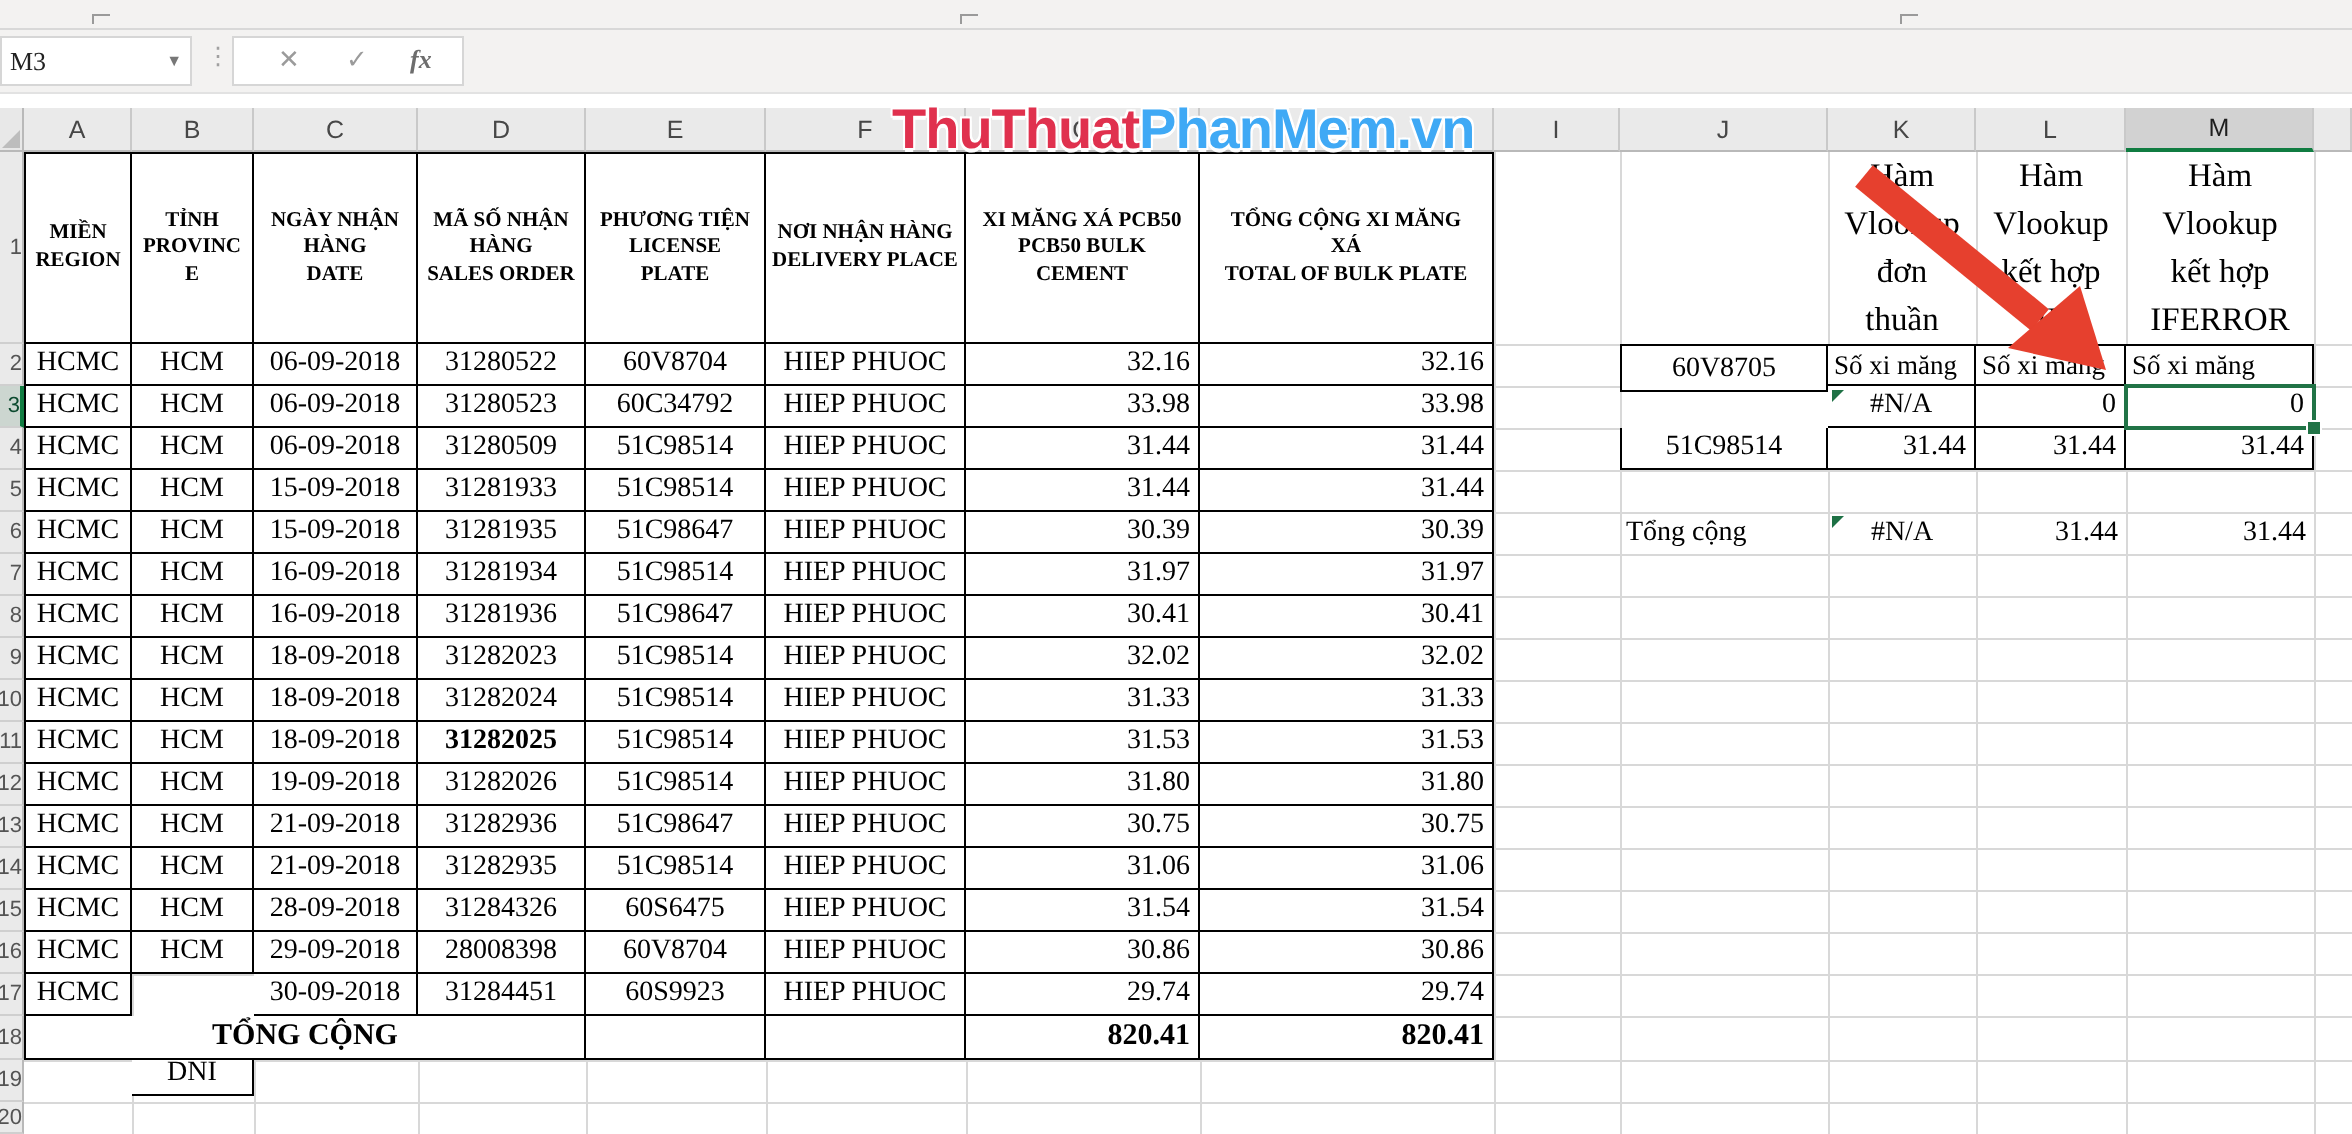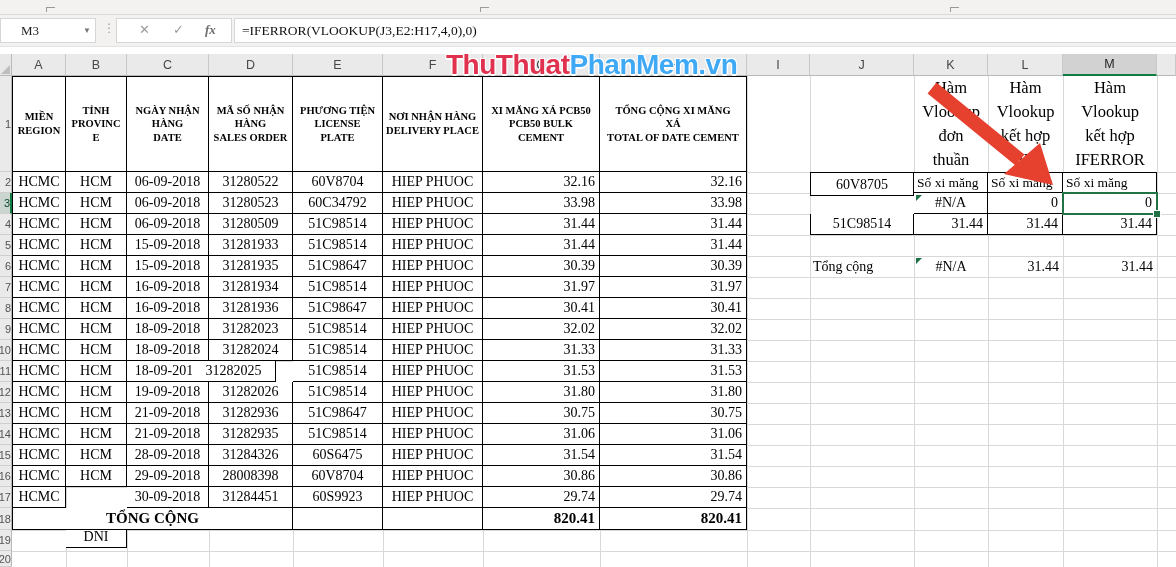--- a/index.html
+++ b/index.html
@@ -2,21 +2,21 @@
 <html><head>
 <meta charset="utf-8">
 <style>
   html,body{margin:0;padding:0;background:#fff;width:1176px;height:567px;overflow:hidden;
     font-family:"Liberation Sans",sans-serif;position:relative;}
   #stage{position:absolute;left:0;top:0;width:1176px;height:567px;overflow:hidden;}
   .ribbon{position:absolute;left:0;top:0;width:1176px;height:14px;background:#f3f2f1;border-bottom:1px solid #d8d8d8;}
   .ribbon .nub{position:absolute;bottom:2px;width:8px;height:4px;border-left:1px solid #9a9a9a;border-top:1px solid #9a9a9a;}
   .fbar{position:absolute;left:0;top:15px;width:1176px;height:31px;background:#f3f2f1;border-bottom:1px solid #e2e2e2;}
   .namebox{position:absolute;left:0;top:3px;width:96px;height:25px;background:#fff;border:1px solid #d6d6d6;
-    font-family:"Liberation Serif",serif;font-size:13px;color:#222;display:flex;align-items:center;padding-left:20px;box-sizing:border-box;}
+    font-family:"Liberation Serif",serif;font-size:13px;color:#222;display:flex;align-items:center;padding-left:4px;box-sizing:border-box;}
   .nb-arrow{position:absolute;right:4px;top:7px;font-size:8px;color:#777;}
   .dots{position:absolute;left:103px;top:6px;color:#a0a0a0;font-size:12px;letter-spacing:-1px;}
   .fxgroup{position:absolute;left:116px;top:3px;width:116px;height:25px;background:#fff;border:1px solid #d6d6d6;box-sizing:border-box;}
   .fxbtn{position:absolute;top:3px;font-size:13px;color:#9b9b9b;}
   .fx-x{left:22px;} .fx-ok{left:56px;}
   .fx-fx{left:88px;font-family:"Liberation Serif",serif;font-style:italic;color:#6d6d6d;font-weight:bold;font-size:13px;}
   .finput{position:absolute;left:234px;top:3px;right:0;height:25px;background:#fff;border:1px solid #d6d6d6;border-right:none;
     display:flex;align-items:center;box-sizing:border-box;}
   .ftext{font-family:"Liberation Serif",serif;font-size:13.5px;color:#111;padding-left:7px;white-space:nowrap;}
   .hdrcell{position:absolute;background:#eaeaea;border-right:1px solid #c9c9c9;border-bottom:1px solid #b9b9b9;
@@ -64,23 +64,20 @@
   <div class="fbar">
     <div class="namebox">
       <span>M3</span>
       <span class="nb-arrow">▼</span>
     </div>
     <div class="dots">⋮</div>
     <div class="fxgroup">
       <span class="fxbtn fx-x">✕</span>
       <span class="fxbtn fx-ok">✓</span>
       <span class="fxbtn fx-fx">fx</span>
-    </div>
-    <div class="finput">
-      <span class="ftext">=IFERROR(VLOOKUP(J3,E2:H17,4,0),0)</span>
     </div>
   </div>
 
   <div id="sheet">
       <div class="gl" style="position: absolute; left: 66px; top: 76px; width: 1px; height: 491px; z-index: 1; background: rgb(216, 216, 216);"></div>
       <div class="gl" style="position: absolute; left: 127px; top: 76px; width: 1px; height: 491px; z-index: 1; background: rgb(216, 216, 216);"></div>
       <div class="gl" style="position: absolute; left: 209px; top: 76px; width: 1px; height: 491px; z-index: 1; background: rgb(216, 216, 216);"></div>
       <div class="gl" style="position: absolute; left: 293px; top: 76px; width: 1px; height: 491px; z-index: 1; background: rgb(216, 216, 216);"></div>
       <div class="gl" style="position: absolute; left: 383px; top: 76px; width: 1px; height: 491px; z-index: 1; background: rgb(216, 216, 216);"></div>
       <div class="gl" style="position: absolute; left: 483px; top: 76px; width: 1px; height: 491px; z-index: 1; background: rgb(216, 216, 216);"></div>
@@ -159,21 +156,21 @@
       <div class="cell tbl th b-top" style="position: absolute; left: 293px; top: 76px; width: 90px; height: 96px; z-index: 2;">PHƯƠNG TIỆN
 LICENSE
 PLATE</div>
       <div class="cell tbl th b-top" style="position: absolute; left: 383px; top: 76px; width: 100px; height: 96px; z-index: 2;">NƠI NHẬN HÀNG
 DELIVERY PLACE</div>
       <div class="cell tbl th b-top" style="position: absolute; left: 483px; top: 76px; width: 117px; height: 96px; z-index: 2;">XI MĂNG XÁ PCB50
 PCB50 BULK
 CEMENT</div>
       <div class="cell tbl th b-top" style="position: absolute; left: 600px; top: 76px; width: 147px; height: 96px; z-index: 2;">TỔNG CỘNG XI MĂNG
 XÁ
-TOTAL OF DATE CEMENT</div>
+TOTAL OF BULK PLATE</div>
       <div class="cell tbl td c-center b-left" style="position: absolute; left: 12px; top: 172px; width: 54px; height: 21px; z-index: 2;">HCMC</div>
       <div class="cell tbl td c-center" style="position: absolute; left: 66px; top: 172px; width: 61px; height: 21px; z-index: 2;">HCM</div>
       <div class="cell tbl td c-center" style="position: absolute; left: 127px; top: 172px; width: 82px; height: 21px; z-index: 2;">06-09-2018</div>
       <div class="cell tbl td c-center" style="position: absolute; left: 209px; top: 172px; width: 84px; height: 21px; z-index: 2;">31280522</div>
       <div class="cell tbl td c-center" style="position: absolute; left: 293px; top: 172px; width: 90px; height: 21px; z-index: 2;">60V8704</div>
       <div class="cell tbl td c-center" style="position: absolute; left: 383px; top: 172px; width: 100px; height: 21px; z-index: 2;">HIEP PHUOC</div>
       <div class="cell tbl td c-right" style="position: absolute; left: 483px; top: 172px; width: 117px; height: 21px; z-index: 2;">32.16</div>
       <div class="cell tbl td c-right" style="position: absolute; left: 600px; top: 172px; width: 147px; height: 21px; z-index: 2;">32.16</div>
       <div class="cell tbl td c-center b-left" style="position: absolute; left: 12px; top: 193px; width: 54px; height: 21px; z-index: 2;">HCMC</div>
       <div class="cell tbl td c-center" style="position: absolute; left: 66px; top: 193px; width: 61px; height: 21px; z-index: 2;">HCM</div>
@@ -235,21 +232,21 @@
       <div class="cell tbl td c-center" style="position: absolute; left: 66px; top: 340px; width: 61px; height: 21px; z-index: 2;">HCM</div>
       <div class="cell tbl td c-center" style="position: absolute; left: 127px; top: 340px; width: 82px; height: 21px; z-index: 2;">18-09-2018</div>
       <div class="cell tbl td c-center" style="position: absolute; left: 209px; top: 340px; width: 84px; height: 21px; z-index: 2;">31282024</div>
       <div class="cell tbl td c-center" style="position: absolute; left: 293px; top: 340px; width: 90px; height: 21px; z-index: 2;">51C98514</div>
       <div class="cell tbl td c-center" style="position: absolute; left: 383px; top: 340px; width: 100px; height: 21px; z-index: 2;">HIEP PHUOC</div>
       <div class="cell tbl td c-right" style="position: absolute; left: 483px; top: 340px; width: 117px; height: 21px; z-index: 2;">31.33</div>
       <div class="cell tbl td c-right" style="position: absolute; left: 600px; top: 340px; width: 147px; height: 21px; z-index: 2;">31.33</div>
       <div class="cell tbl td c-center b-left" style="position: absolute; left: 12px; top: 361px; width: 54px; height: 21px; z-index: 2;">HCMC</div>
       <div class="cell tbl td c-center" style="position: absolute; left: 66px; top: 361px; width: 61px; height: 21px; z-index: 2;">HCM</div>
       <div class="cell tbl td c-center" style="position: absolute; left: 127px; top: 361px; width: 82px; height: 21px; z-index: 2;">18-09-2018</div>
-      <div class="cell tbl td c-center" style="position: absolute; left: 192px; top: 361px; width: 84px; height: 21px; z-index: 2;">31282025</div>
+      <div class="cell tbl td c-center" style="position: absolute; left: 209px; top: 361px; width: 84px; height: 21px; z-index: 2; font-weight: bold;">31282025</div>
       <div class="cell tbl td c-center" style="position: absolute; left: 293px; top: 361px; width: 90px; height: 21px; z-index: 2;">51C98514</div>
       <div class="cell tbl td c-center" style="position: absolute; left: 383px; top: 361px; width: 100px; height: 21px; z-index: 2;">HIEP PHUOC</div>
       <div class="cell tbl td c-right" style="position: absolute; left: 483px; top: 361px; width: 117px; height: 21px; z-index: 2;">31.53</div>
       <div class="cell tbl td c-right" style="position: absolute; left: 600px; top: 361px; width: 147px; height: 21px; z-index: 2;">31.53</div>
       <div class="cell tbl td c-center b-left" style="position: absolute; left: 12px; top: 382px; width: 54px; height: 21px; z-index: 2;">HCMC</div>
       <div class="cell tbl td c-center" style="position: absolute; left: 66px; top: 382px; width: 61px; height: 21px; z-index: 2;">HCM</div>
       <div class="cell tbl td c-center" style="position: absolute; left: 127px; top: 382px; width: 82px; height: 21px; z-index: 2;">19-09-2018</div>
       <div class="cell tbl td c-center" style="position: absolute; left: 209px; top: 382px; width: 84px; height: 21px; z-index: 2;">31282026</div>
       <div class="cell tbl td c-center" style="position: absolute; left: 293px; top: 382px; width: 90px; height: 21px; z-index: 2;">51C98514</div>
       <div class="cell tbl td c-center" style="position: absolute; left: 383px; top: 382px; width: 100px; height: 21px; z-index: 2;">HIEP PHUOC</div>

